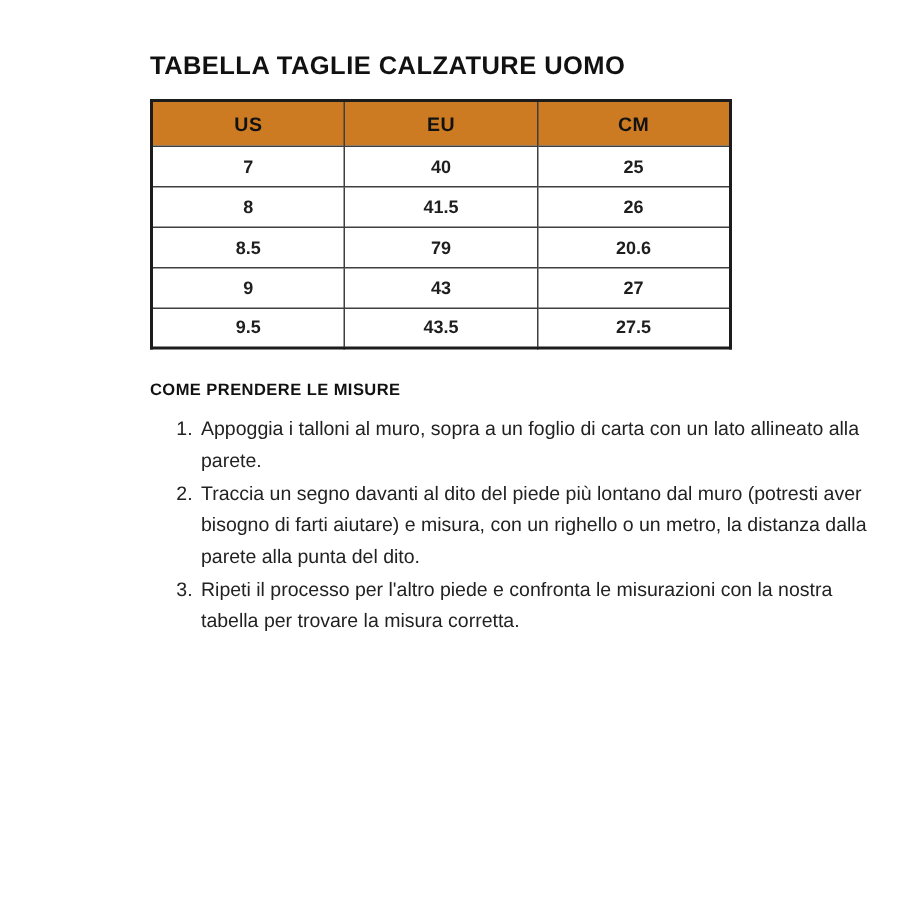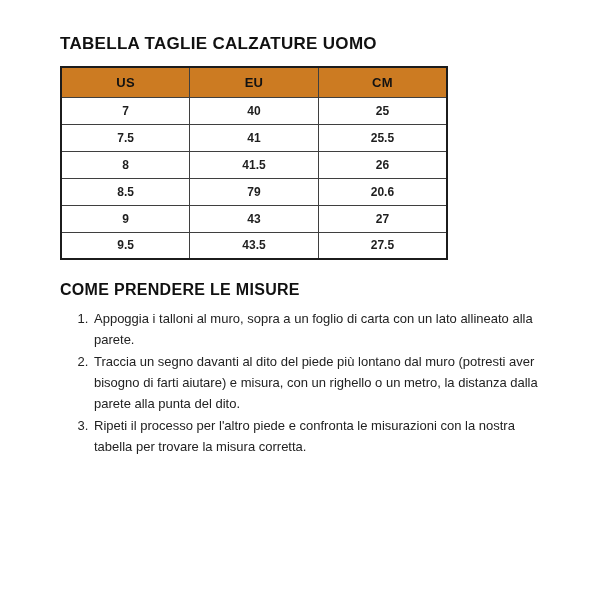--- a/index.html
+++ b/index.html
@@ -7,21 +7,21 @@
     --outer-border:#1c1c1c;
     --inner-border:#3f3f3f;
     --text:#1a1a1a;
   }
   *{box-sizing:border-box;}
   html,body{margin:0;padding:0;}
   body{
     width:600px;height:600px;background:#ffffff;
     font-family:"Liberation Sans", sans-serif;color:var(--text);
   }
-  .page{padding:34px 58px 0 60px;}
+  .page{padding:34px 58px 0 60px;margin-left:40px;}
   .section-title{
     font-size:17px;font-weight:bold;color:#111;
     margin:0 0 12px 0;letter-spacing:0.3px;
   }
   table.size-table{
     width:388px;border-collapse:collapse;
     border:2px solid var(--outer-border);
     table-layout:fixed;
   }
   table.size-table th{
@@ -29,21 +29,21 @@
     border:1px solid var(--inner-border);
     height:30px;font-size:13px;font-weight:bold;
     text-align:center;color:#121212;letter-spacing:0.3px;
   }
   table.size-table td{
     border:1px solid var(--inner-border);
     height:27px;font-size:12px;font-weight:bold;
     text-align:center;color:#1e1e1e;
   }
   .instructions-title{
-    font-size:16px;font-weight:bold;color:#111;
+    font-size:11px;font-weight:bold;color:#111;
     margin:21px 0 9px 0;letter-spacing:0.3px;
   }
   ol.steps{
     margin:0;padding:0 0 0 32px;
     font-size:13px;line-height:1.62;color:#222;
     width:486px;
   }
   ol.steps li{padding-left:2px;margin:0 0 1px 0;}
 </style>
 </head>
@@ -59,25 +59,20 @@
           <th>US</th>
           <th>EU</th>
           <th>CM</th>
         </tr>
     </thead>
     <tbody>
         <tr>
           <td>7</td>
           <td>40</td>
           <td>25</td>
-        </tr>
-        <tr>
-          <td>7.5</td>
-          <td>41</td>
-          <td>25.5</td>
         </tr>
         <tr>
           <td>8</td>
           <td>41.5</td>
           <td>26</td>
         </tr>
         <tr>
           <td>8.5</td>
           <td>79</td>
           <td>20.6</td>

